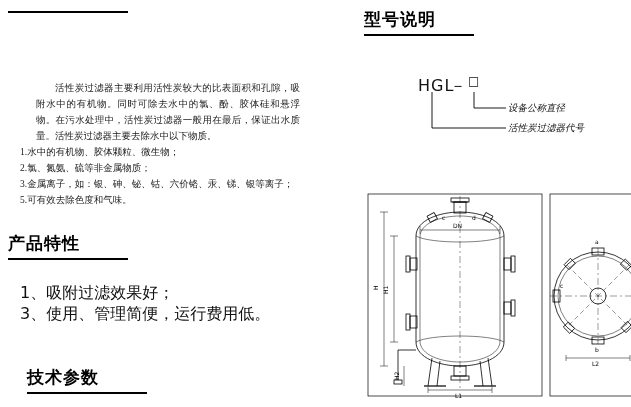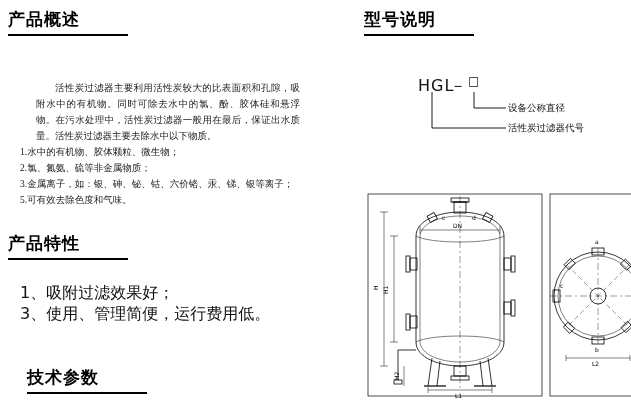--- a/index.html
+++ b/index.html
@@ -76,35 +76,35 @@
     position: absolute;
     font-size: 16px;
     letter-spacing: 1px;
     color: #111;
   }
   .leader-label {
     position: absolute;
     font-size: 9.5px;
     color: #111;
     white-space: nowrap;
+    font-style: italic;
   }
   svg { display: block; }
   .drawing {
     position: absolute;
   }
 </style>
 </head>
 <body>
 
 <div class="page">
 
   <div class="col-left">
 
     <div class="title-wrap" style="left:8px; top:8px; width:120px;">
-      <div class="section-title">产品概述</div>
       <div class="title-underline"></div>
     </div>
 
     <div class="body-text" style="position:absolute; left:20px; top:64px; width:296px;">
       <p class="indent">活性炭过滤器主要利用活性炭较大的比表面积和孔隙，吸附水中的有机物。同时可除去水中的氯、酚、胶体硅和悬浮物。在污水处理中，活性炭过滤器一般用在最后，保证出水质量。活性炭过滤器主要去除水中以下物质。</p>
     </div>
 
     <div style="position:absolute; left:20px; top:144px; width:300px;">
       <div class="list-line">1.水中的有机物、胶体颗粒、微生物；</div>
       <div class="list-line">2.氯、氮氨、硫等非金属物质；</div>

